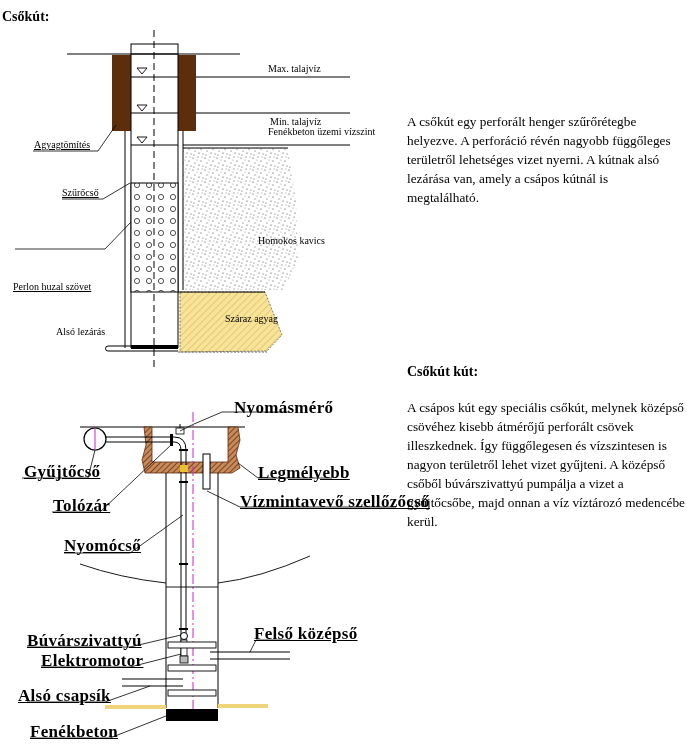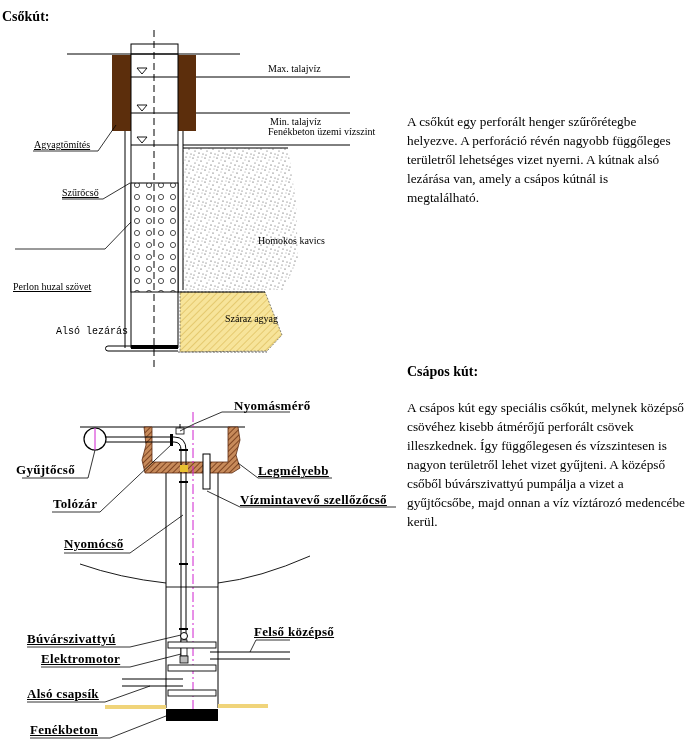--- a/index.html
+++ b/index.html
@@ -2,29 +2,29 @@
 <html><head>
 <meta charset="utf-8">
 <style>
   html, body { margin: 0; padding: 0; background: #ffffff; }
   body { width: 687px; height: 748px; position: relative; overflow: hidden; font-family: "Liberation Serif", "DejaVu Serif", serif; color: #000; }
   .abs { position: absolute; }
   .heading { font-weight: bold; font-size: 14px; }
   .para { font-size: 13.3px; line-height: 19px; }
   svg { position: absolute; left: 0; top: 0; }
   .lbl-top { font-size: 10px; font-family: "Liberation Serif", serif; }
-  .lbl-bot { font-size: 13px; font-weight: bold; font-family: "Liberation Serif", serif; letter-spacing: 0.3px; }
+  .lbl-bot { font-size: 17px; font-weight: bold; font-family: "Liberation Serif", serif; letter-spacing: 0.3px; }
 </style>
 </head>
 <body>
 
 <div class="abs heading" style="left:2px; top:9px;text-align:center;">Csőkút:</div>
 <div class="abs para" style="left:407px; top:112px; width:275px;">A csőkút egy perforált henger szűrőrétegbe helyezve. A perforáció révén nagyobb függőleges területről lehetséges vizet nyerni. A kútnak alsó lezárása van, amely a csápos kútnál is megtalálható.</div>
 
-<div class="abs heading" style="left:407px; top:364px;">Csápos kút:</div>
+<div class="abs heading" style="left:407px; top:364px;">Csőkút kút:</div>
 <div class="abs para" style="left:407px; top:398px; width:280px;">A csápos kút egy speciális csőkút, melynek középső csövéhez kisebb átmérőjű perforált csövek illeszkednek. Így függőlegesen és vízszintesen is nagyon területről lehet vizet gyűjteni. A középső csőből búvárszivattyú pumpálja a vizet a gyűjtőcsőbe, majd onnan a víz víztározó medencébe kerül.</div>
 
 <svg width="687" height="748">
   <defs>
     <pattern id="sandDots" width="12" height="12" patternUnits="userSpaceOnUse">
       <rect width="12" height="12" fill="#fff"></rect>
       <circle cx="1" cy="2" r="0.6" fill="#333"></circle>
       <circle cx="6" cy="1" r="0.5" fill="#333"></circle>
       <circle cx="9" cy="5" r="0.6" fill="#333"></circle>
       <circle cx="3" cy="7" r="0.5" fill="#333"></circle>
@@ -91,21 +91,21 @@
 </svg>
 
 <div class="abs lbl-top" style="left:268px; top:63px;">Max. talajvíz</div>
 <div class="abs lbl-top" style="left:270px; top:88px;margin-top:28px;">Min. talajvíz</div>
 <div class="abs lbl-top" style="left:268px; top:126px;">Fenékbeton üzemi vízszint</div>
 <div class="abs lbl-top" style="left:34px; top:139px; text-decoration:underline;">Agyagtömítés</div>
 <div class="abs lbl-top" style="left:62px; top:187px; text-decoration:underline;">Szűrőcső</div>
 <div class="abs lbl-top" style="left:13px; top:237px; text-decoration:underline;margin-top:44px;">Perlon huzal szövet</div>
 <div class="abs lbl-top" style="left:258px; top:220px;margin-top:15px;">Homokos kavics</div>
 <div class="abs lbl-top" style="left:225px; top:313px;">Száraz agyag</div>
-<div class="abs lbl-top" style="left:56px; top:326px;font-family:Liberation Mono, monospace;">Alsó lezárás</div>
+<div class="abs lbl-top" style="left:56px; top:326px;">Alsó lezárás</div>
 
 <svg width="687" height="748">
 
   <line x1="80" y1="427" x2="245" y2="427" stroke="#000" stroke-width="1"></line>
 
   <path d="M144,427 L152,427 L152,462 L228,462 L228,427 L238,427 L240,440 L236,455 L240,468 L232,473 L145,473 L142,460 L146,445 Z" fill="url(#brownHatch)" stroke="#5a2a10" stroke-width="0.8"></path>
 
   <circle cx="95" cy="439" r="11" fill="#fff" stroke="#000" stroke-width="1.2"></circle>
   <line x1="95" y1="428" x2="95" y2="450" stroke="#d020d0" stroke-width="1"></line>
 
@@ -163,22 +163,22 @@
   <polyline points="207,491 240,507 396,507" fill="none" stroke="#000" stroke-width="0.8"></polyline>
   <polyline points="64,553 130,553 183,515" fill="none" stroke="#000" stroke-width="0.8"></polyline>
   <polyline points="27,647 130,647 181,635" fill="none" stroke="#000" stroke-width="0.8"></polyline>
   <polyline points="41,667 130,667 181,654" fill="none" stroke="#000" stroke-width="0.8"></polyline>
   <polyline points="27,702 105,702 150,686" fill="none" stroke="#000" stroke-width="0.8"></polyline>
   <polyline points="30,738 110,738 166,716" fill="none" stroke="#000" stroke-width="0.8"></polyline>
   <polyline points="250,652 256,640 290,640" fill="none" stroke="#000" stroke-width="0.8"></polyline>
 </svg>
 
 <div class="abs lbl-bot" style="left:234px; top:398px;">Nyomásmérő</div>
-<div class="abs lbl-bot" style="left:16px; top:462px; ">Gyűjtőcső</div>
+<div class="abs lbl-bot" style="left:24px; top:462px; text-decoration:underline;">Gyűjtőcső</div>
 <div class="abs lbl-bot" style="left:258px; top:463px; text-decoration:underline;">Legmélyebb</div>
-<div class="abs lbl-bot" style="left:53px; top:496px; ">Tolózár</div>
+<div class="abs lbl-bot" style="left:53px; top:496px; text-decoration:underline;">Tolózár</div>
 <div class="abs lbl-bot" style="left:240px; top:492px; text-decoration:underline;">Vízmintavevő szellőzőcső</div>
 <div class="abs lbl-bot" style="left:64px; top:536px; text-decoration:underline;">Nyomócső</div>
 <div class="abs lbl-bot" style="left:27px; top:631px; text-decoration:underline;">Búvárszivattyú</div>
 <div class="abs lbl-bot" style="left:254px; top:624px; text-decoration:underline;">Felső középső</div>
 <div class="abs lbl-bot" style="left:41px; top:651px; text-decoration:underline;">Elektromotor</div>
-<div class="abs lbl-bot" style="left:27px; top:686px; text-decoration:underline;">Alsó csapsík</div>
+<div class="abs lbl-bot" style="left:18px; top:686px; text-decoration:underline;">Alsó csapsík</div>
 <div class="abs lbl-bot" style="left:30px; top:722px; text-decoration:underline;">Fenékbeton</div>
 
 </body></html>

